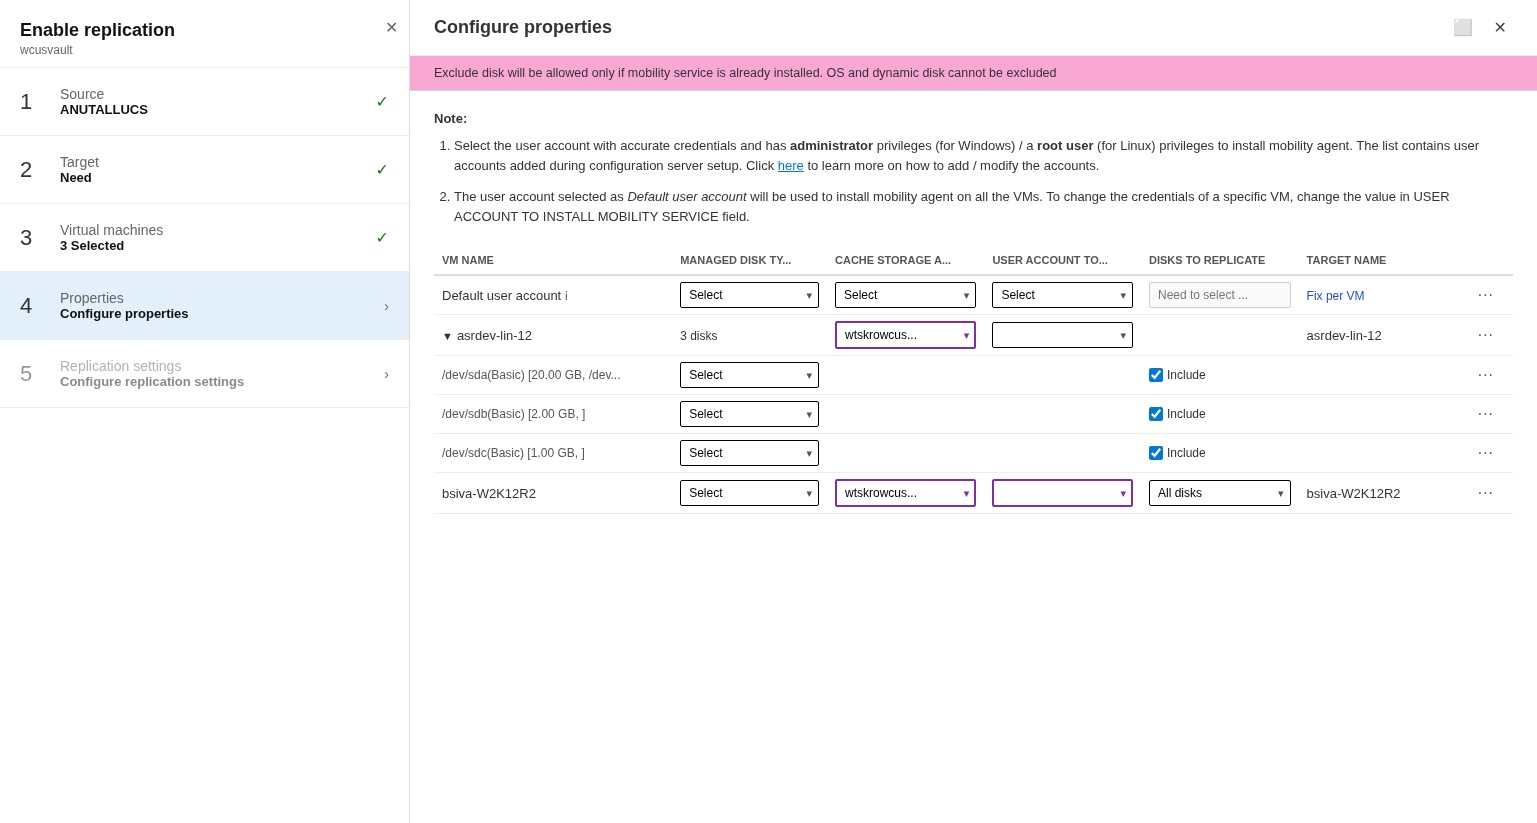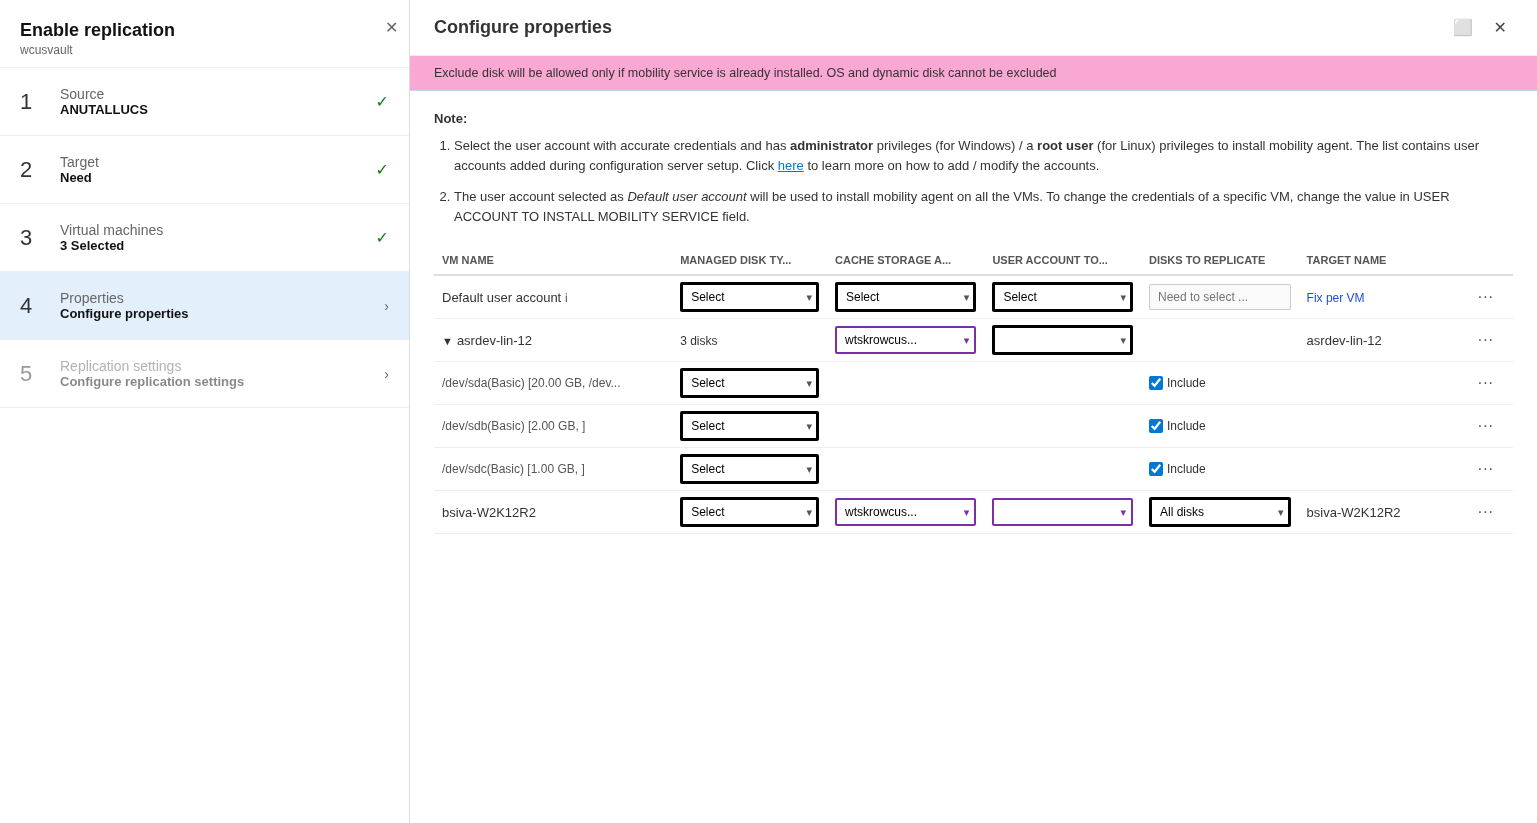--- a/index.html
+++ b/index.html
@@ -122,21 +122,21 @@
       border-bottom: 1px solid #eee;
       vertical-align: middle;
     }
     .vm-name-cell { font-size: 13px; font-weight: 500; }
     .disk-info { font-size: 12px; color: #333; }
     .sub-disk { font-size: 12px; color: #555; padding-left: 20px; }
 
     select.dropdown {
       appearance: none;
       -webkit-appearance: none;
-      border: 3px solid #000000;
+      border: 1px solid #000000;
       border-radius: 2px;
       padding: 5px 24px 5px 8px;
       font-size: 12px;
       background: #fff;
       cursor: pointer;
       width: 100%;
       position: relative;
     }
     .select-wrapper {
       position: relative;

